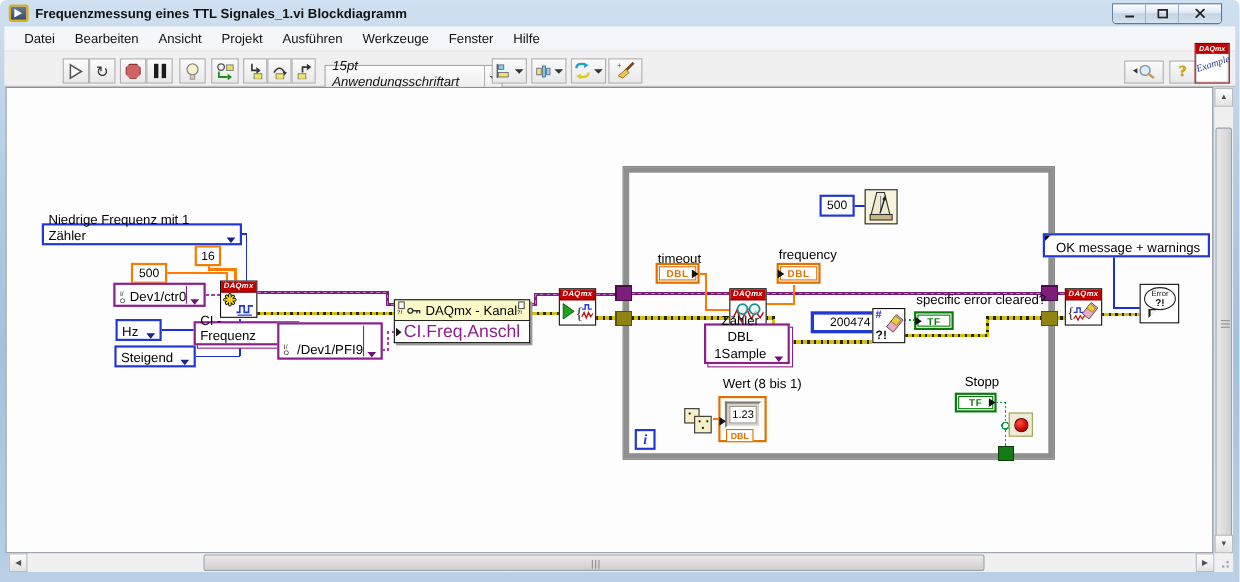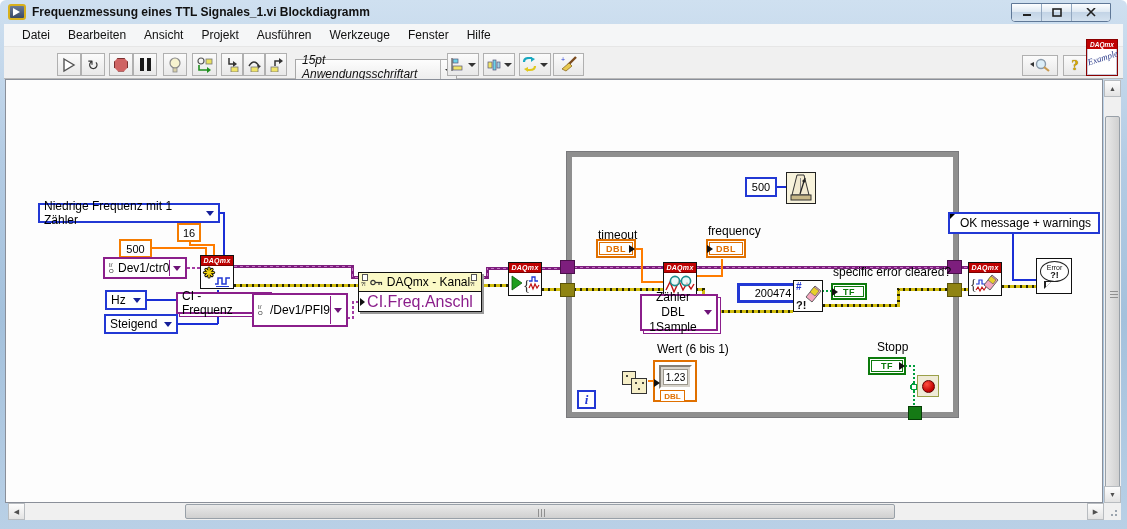--- a/index.html
+++ b/index.html
@@ -40,21 +40,21 @@
   
   .viewport { position:absolute; left:5px; top:79px; width:1098px; height:424px;
     background:#fdfdfd; border:1px solid #8a8f99; }
 
   
   .loop { position:absolute; left:567px; top:152px; width:391px; height:265px;
     border:5px solid #8f8f8f; outline:1px solid #79797c; }
 
   
   .ring { position:absolute; background:#fff; border:2px solid #2238d4; display:flex;
-    align-items:center; font-size:12px; color:#000; padding:0 4px; }
+    align-items:flex-end; font-size:12px; color:#000; padding:0 4px; }
   .ring .tri { width:0; height:0; border-left:4px solid transparent; border-right:4px solid transparent;
     border-top:5px solid #16209a; margin-left:auto; }
   .ring.io { border-color:#8b1f8b; }
   .ring.io .tri { border-top-color:#6e1478; }
   .ring.sel { border-color:#8b1f8b; box-shadow:3px 3px 0 -1px #ffffff, 3px 3px 0 0 #8b1f8b;
     justify-content:center; }
   .ring.sel .tri { border-top-color:#6e1478; margin-left:4px; }
   .const { position:absolute; background:#fff; border:2px solid #f57c00; display:flex;
     align-items:center; justify-content:center; font-size:11px; color:#000; }
   .const.blue { border-color:#2238d4; }
@@ -543,21 +543,21 @@
     <div class="die" style="left:0;top:3px;width:14px;height:14px">
       <div class="pip" style="left:3px;top:3px"></div>
         <div class="pip" style="left:8px;top:8px"></div>
     </div>
     <div class="die" style="left:9px;top:10px;width:16px;height:16px">
       <div class="pip" style="left:3px;top:3px"></div>
         <div class="pip" style="left:10px;top:3px"></div>
         <div class="pip" style="left:6px;top:9px"></div>
     </div>
   </div>
-  <div class="lbl" style="left:657px;top:342px">Wert (6 bis 1)</div>
+  <div class="lbl" style="left:657px;top:342px">Wert (8 bis 1)</div>
   <div class="wert">
     <div class="frame">
       <div class="field">1.23</div>
     </div>
     <div class="tab">DBL</div>
     <div class="arrL" style="top:21px"></div>
   </div>
 
   <div class="iterm">
     <span>i</span>

